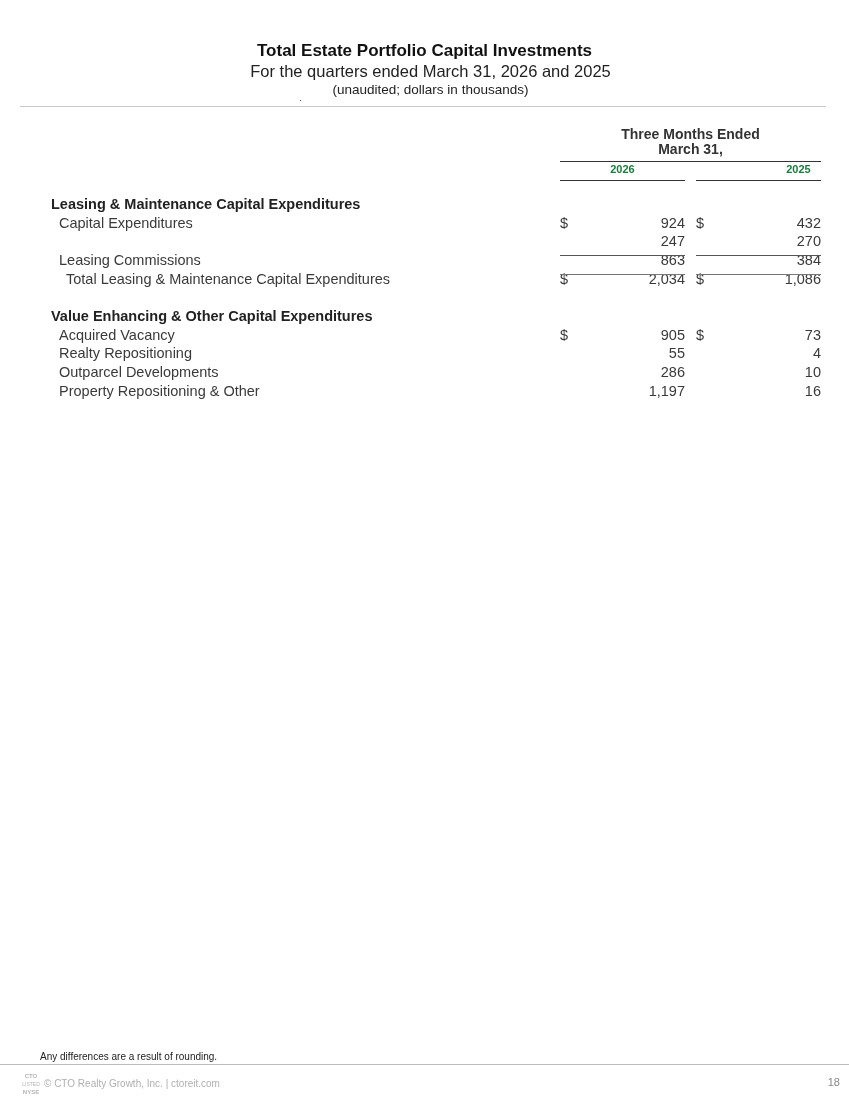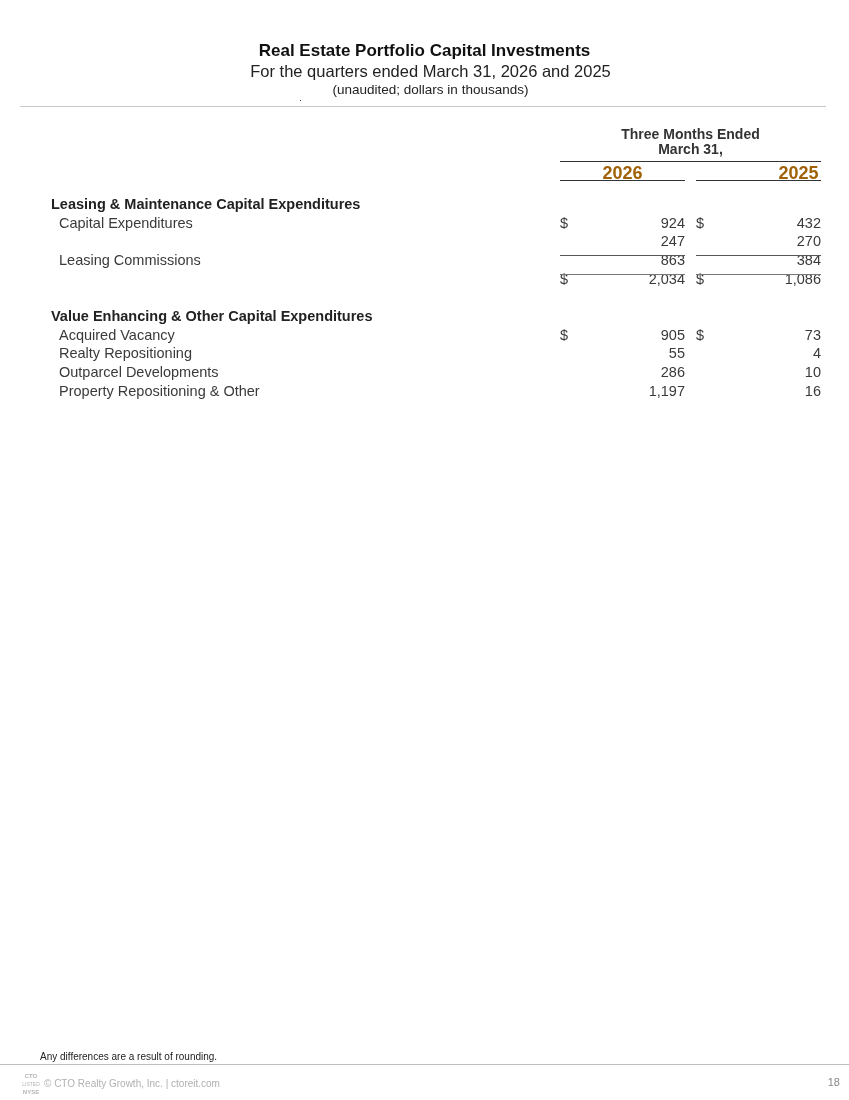--- a/index.html
+++ b/index.html
@@ -12,21 +12,21 @@
   .subsub { position: absolute; top: 82px; left: 0; width: 861px; text-align: center;
             font-size: 13.5px; color: #222; }
   .dot { position: absolute; top: 100px; left: 300px; width: 1px; height: 1px; background: #444; }
   .hr-top { position: absolute; top: 106px; left: 20px; width: 806px; height: 1px; background: #c8c8c8; }
 
   .col-head { position: absolute; left: 560px; width: 261px; text-align: center;
               font-weight: bold; font-size: 14px; color: #333; line-height: 15px; }
   .col-head.l1 { top: 127px; }
   .col-head.l2 { top: 142px; }
   .hline { position: absolute; height: 1px; background: #333; }
-  .year { position: absolute; top: 163px; font-weight: bold; font-size: 18px; color: #a16207; text-align: center; }
+  .year { position: absolute; top: 163px; font-weight: bold; font-size: 11px; color: #15803d; text-align: center; }
 
   .row { position: absolute; left: 0; width: 849px; height: 18px; font-size: 14.5px; line-height: 18px; margin-top: 14px; }
   .row .lbl { position: absolute; left: 59px; white-space: nowrap; }
   .row.section .lbl { left: 51px; font-weight: bold; color: #222; }
   .row.total .lbl { left: 66px; }
   .cur { position: absolute; }
   .c1cur { left: 560px; }
   .c2cur { left: 696px; }
   .val { position: absolute; text-align: right; }
   .c1val { left: 600px; width: 85px; }
@@ -35,21 +35,21 @@
   .note { position: absolute; top: 1051px; left: 40px; font-size: 10px; color: #222; }
   .hr-bot { position: absolute; top: 1064px; left: 0; width: 849px; height: 1px; background: #bdbdbd; }
   .logo { position: absolute; top: 1072px; left: 20px; width: 22px; height: 24px;
           font-size: 6px; line-height: 8px; text-align: center; color: #b5b5b5; font-weight: bold; }
   .copy { position: absolute; top: 1078px; left: 44px; font-size: 10px; color: #b0b0b0; }
   .pagenum { position: absolute; top: 1076px; left: 812px; width: 28px; text-align: right; font-size: 11px; color: #888; }
 </style>
 </head>
 <body>
 
-<div class="title">Real Estate Portfolio Capital Investments</div>
+<div class="title">Total Estate Portfolio Capital Investments</div>
 <div class="subtitle">For the quarters ended March 31, 2026 and 2025</div>
 <div class="subsub">(unaudited; dollars in thousands)</div>
 <div class="dot"></div>
 <div class="hr-top"></div>
 
 <div class="col-head l1">Three Months Ended</div>
 <div class="col-head l2">March 31,</div>
 <div class="hline" style="top:161px;left:560px;width:261px;"></div>
 <div class="year" style="left:560px;width:125px;">2026</div>
 <div class="year" style="left:736px;width:125px;">2025</div>
@@ -76,20 +76,21 @@
 <div class="row" style="top:237px;">
   <span class="lbl">Leasing Commissions</span>
   <span class="cur c1cur"></span>
   <span class="val c1val">863</span>
   <span class="cur c2cur"></span>
   <span class="val c2val">384</span>
 </div>
 <div class="hline" style="top:255px;left:560px;width:125px;background:#555;"></div>
 <div class="hline" style="top:255px;left:696px;width:125px;background:#555;"></div>
 <div class="row total" style="top:256px;">
+  <span class="lbl">Total Leasing &amp; Maintenance Capital Expenditures</span>
   <span class="cur c1cur">$</span>
   <span class="val c1val">2,034</span>
   <span class="cur c2cur">$</span>
   <span class="val c2val">1,086</span>
 </div>
 <div class="hline" style="top:274px;left:560px;width:125px;background:#777;"></div>
 <div class="hline" style="top:274px;left:696px;width:125px;background:#777;"></div>
 
 <div class="row section" style="top:293px;">
   <span class="lbl">Value Enhancing &amp; Other Capital Expenditures</span>

